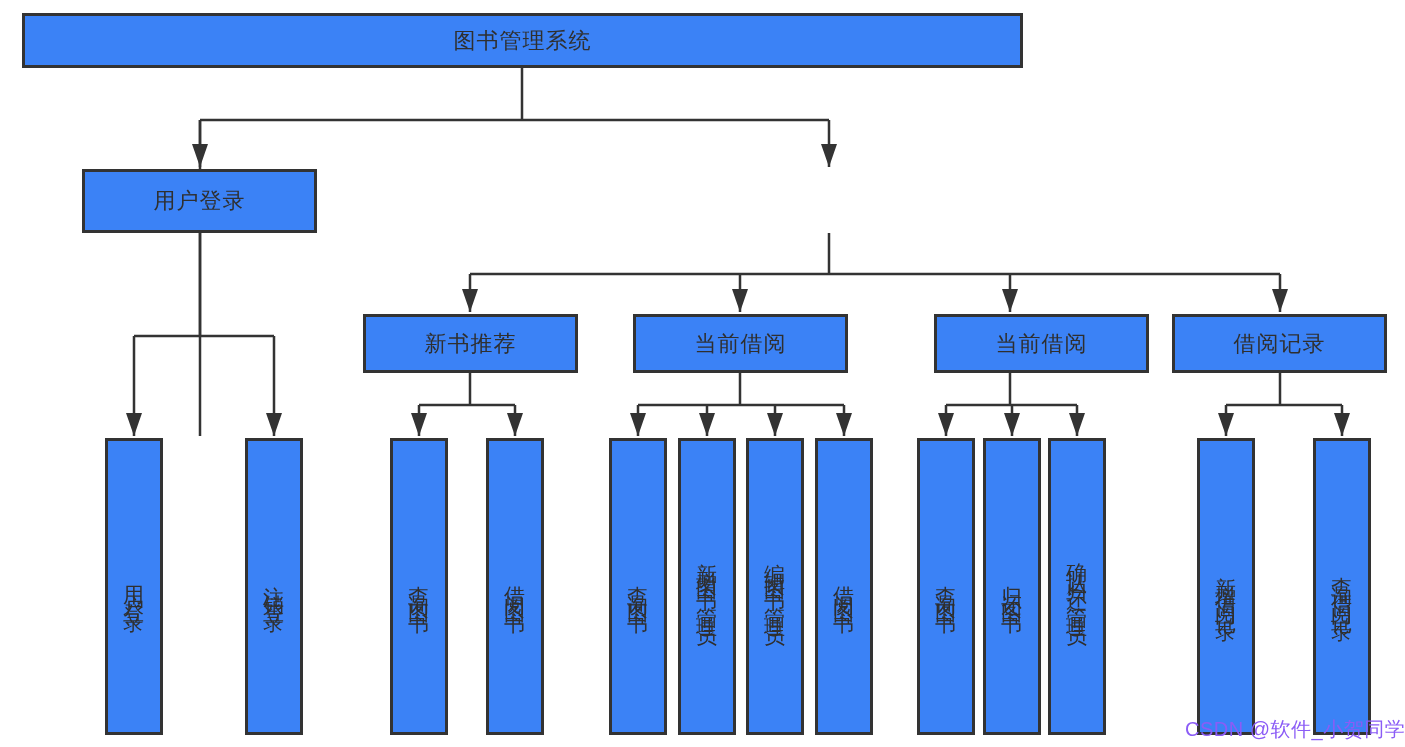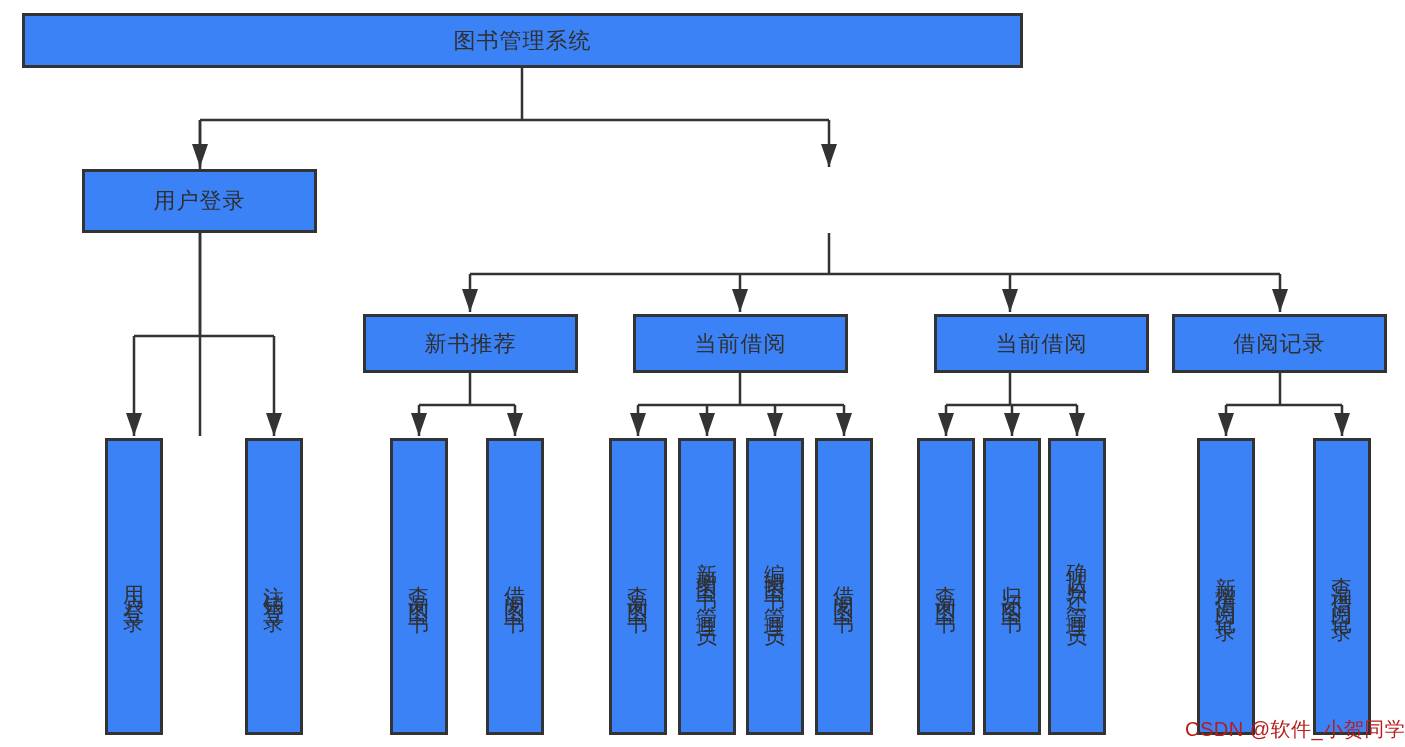--- a/index.html
+++ b/index.html
@@ -47,21 +47,21 @@
     font-size: 21px;
     letter-spacing: 9px;
     line-height: 1.1;
   }
   .watermark {
     position: absolute;
     left: 1185px;
     top: 716px;
     width: 212px;
     font-size: 20px;
-    color: #b91c1c;
+    color: #8b5cf6;
     white-space: nowrap;
     text-align: right;
     letter-spacing: 0.5px;
   }
 </style>
 </head>
 <body>
 
 <div class="stage">
 

